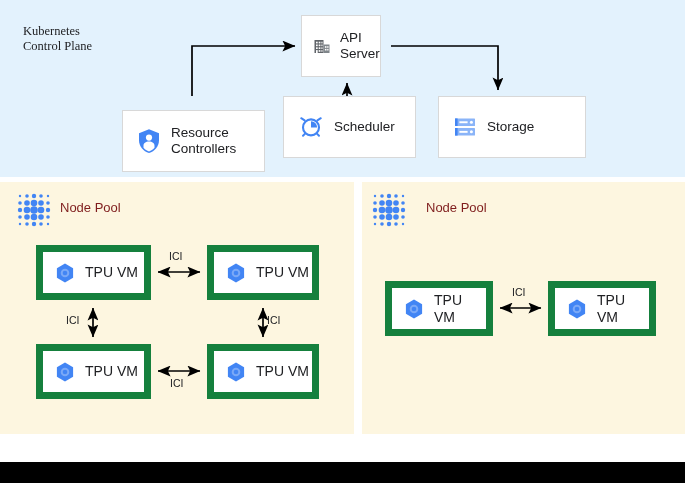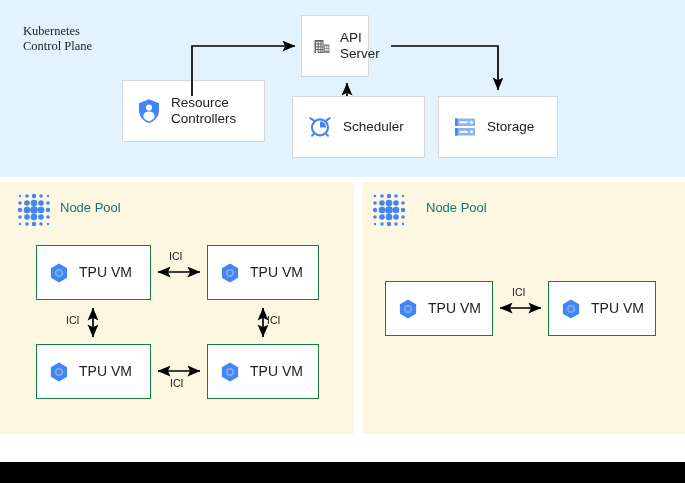--- a/index.html
+++ b/index.html
@@ -64,21 +64,21 @@
     font-family: Liberation Serif, serif;
   }
   #control-plane-title {
     left: 23px;
     top: 24px;
   }
   .pool-title {
     position: absolute;
     font-size: 13px;
     line-height: 16px;
-    color: #0f766e;
+    color: #7f1d1d;
   }
   #node-pool-1-title { left: 60px; top: 200px; }
   #node-pool-2-title { left: 426px; top: 200px; }
 
   
   .node-box {
     position: absolute;
     box-sizing: border-box;
     background: #ffffff;
     border: 1px solid #d8d8d8;
@@ -94,49 +94,49 @@
   }
   .node-box .box-label {
     font-size: 13.5px;
     line-height: 16px;
     color: #202124;
     white-space: pre-line;
   }
 
   
   #api-server-box {
-    left: 301px; top: 15px; width: 68px; height: 62px;
+    left: 301px; top: 15px; width: 80px; height: 62px;
     padding-left: 10px;
   }
   #api-server-box .box-label { margin-left: 8px; }
 
   #resource-controllers-box {
-    left: 122px; top: 80px; width: 143px; height: 62px;
+    left: 122px; top: 110px; width: 143px; height: 62px;
     padding-left: 14px;
   }
   #resource-controllers-box .box-label { margin-left: 10px; }
 
   #scheduler-box {
-    left: 292px; top: 96px; width: 133px; height: 62px;
+    left: 283px; top: 96px; width: 133px; height: 62px;
     padding-left: 14px;
   }
   #scheduler-box .box-label { margin-left: 10px; }
 
   #storage-box {
-    left: 438px; top: 96px; width: 120px; height: 62px;
+    left: 438px; top: 96px; width: 148px; height: 62px;
     padding-left: 14px;
   }
   #storage-box .box-label { margin-left: 10px; }
 
   
   .tpu-box {
     position: absolute;
     box-sizing: border-box;
     background: #ffffff;
-    border: 1px solid #15803d;
+    border: 7px solid #15803d;
     display: flex;
     align-items: center;
     padding-left: 11px;
   }
   .tpu-box .tpu-label {
     font-size: 14px;
     line-height: 17px;
     color: #202124;
     margin-left: 9px;
   }

